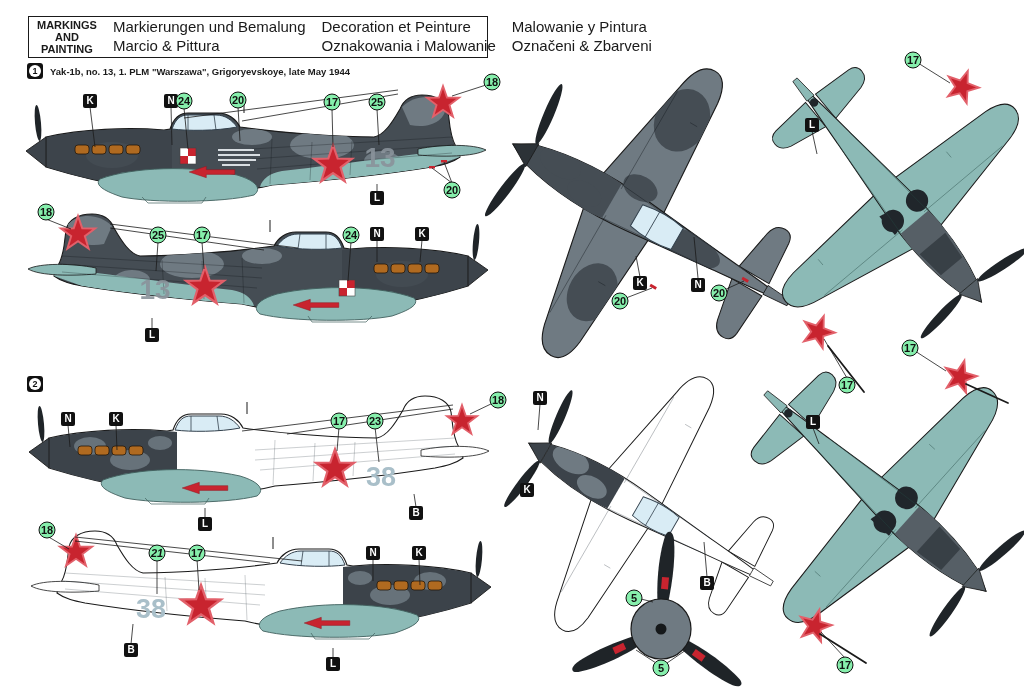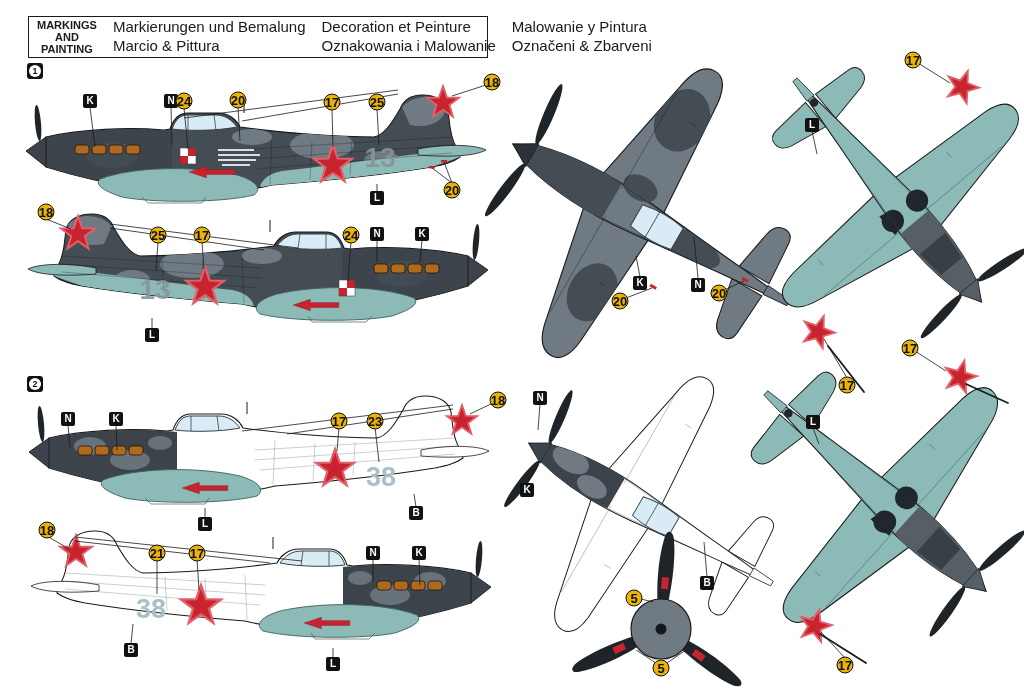--- a/index.html
+++ b/index.html
@@ -4,21 +4,21 @@
 <style>
   html,body{margin:0;padding:0;background:#fff;}
   #sheet{position:relative;width:1024px;height:699px;background:#fff;overflow:hidden;
          font-family:"Liberation Sans",sans-serif;color:#1a1a1a;}
   #art,#leader-svg{position:absolute;left:0;top:0;}
   #art{z-index:1;} #leader-svg{z-index:2;}
   #callout-layer{position:absolute;left:0;top:0;width:100%;height:100%;z-index:3;pointer-events:none;}
   .chip{position:absolute;transform:translate(-50%,-50%);display:flex;align-items:center;justify-content:center;
         font-weight:bold;line-height:1;}
   .chip-sq{width:14px;height:14px;background:#111;color:#fff;border-radius:2px;font-size:10px;}
-  .chip-ci{width:15px;height:15px;background:#eab308;color:#111;border:1.2px solid #111;border-radius:50%;font-size:13px;}
+  .chip-ci{width:15px;height:15px;background:#86efac;color:#111;border:1.2px solid #111;border-radius:50%;font-size:11px;}
   #header-box{position:absolute;left:28px;top:16px;width:458px;height:40px;border:1.3px solid #1a1a1a;
         background:#fff;z-index:4;display:flex;align-items:center;}
   #header-box .hcol{padding:0 8px;}
   #header-title{font-weight:bold;font-size:11px;width:118px;text-align:center;}
   .hline{font-size:15px;line-height:1.25;white-space:nowrap;}
   .caption-row{position:absolute;z-index:4;display:flex;align-items:center;gap:7px;}
   .scheme-badge{width:16px;height:16px;background:#111;border-radius:3px;display:flex;align-items:center;justify-content:center;}
   .scheme-badge .disc{width:12px;height:12px;background:#fff;border-radius:50%;display:flex;align-items:center;justify-content:center;
         font-size:9px;font-weight:bold;color:#111;}
   .caption-text{font-size:9.5px;font-weight:bold;}
@@ -330,21 +330,21 @@
       <div class="chip chip-sq" style="left: 422px; top: 234px;">K</div>
       <div class="chip chip-sq" style="left: 152px; top: 335px;">L</div>
       <div class="chip chip-sq" style="left: 68px; top: 419px;">N</div>
       <div class="chip chip-sq" style="left: 116px; top: 419px;">K</div>
       <div class="chip chip-ci" style="left: 339px; top: 421px;">17</div>
       <div class="chip chip-ci" style="left: 375px; top: 421px;">23</div>
       <div class="chip chip-ci" style="left: 498px; top: 400px;">18</div>
       <div class="chip chip-sq" style="left: 205px; top: 524px;">L</div>
       <div class="chip chip-sq" style="left: 416px; top: 513px;">B</div>
       <div class="chip chip-ci" style="left: 47px; top: 530px;">18</div>
-      <div class="chip chip-ci" style="left: 157px; top: 553px;">21</div>
+      <div class="chip chip-ci" style="left: 157px; top: 553px; font-style: italic;">21</div>
       <div class="chip chip-ci" style="left: 197px; top: 553px;">17</div>
       <div class="chip chip-sq" style="left: 373px; top: 553px;">N</div>
       <div class="chip chip-sq" style="left: 419px; top: 553px;">K</div>
       <div class="chip chip-sq" style="left: 131px; top: 650px;">B</div>
       <div class="chip chip-sq" style="left: 333px; top: 664px;">L</div>
       <div class="chip chip-sq" style="left: 640px; top: 283px;">K</div>
       <div class="chip chip-sq" style="left: 698px; top: 285px;">N</div>
       <div class="chip chip-ci" style="left: 620px; top: 301px;">20</div>
       <div class="chip chip-ci" style="left: 719px; top: 293px;">20</div>
       <div class="chip chip-ci" style="left: 913px; top: 60px;">17</div>
@@ -373,20 +373,21 @@
     <div class="hcol">
       <div class="hline">Malowanie y Pintura</div>
       <div class="hline">Označeni &amp; Zbarveni</div>
     </div>
   </div>
 
   <div class="caption-row" style="left:27px;top:63px;">
     <div class="scheme-badge">
       <div class="disc">1</div>
     </div>
+    <div class="caption-text">Yak-1b, no. 13, 1. PLM "Warszawa", Grigoryevskoye, late May 1944</div>
   </div>
   <div class="caption-row" style="left:27px;top:376px;">
     <div class="scheme-badge">
       <div class="disc">2</div>
     </div>
   </div>
 
 </div>
 
 </body></html>

